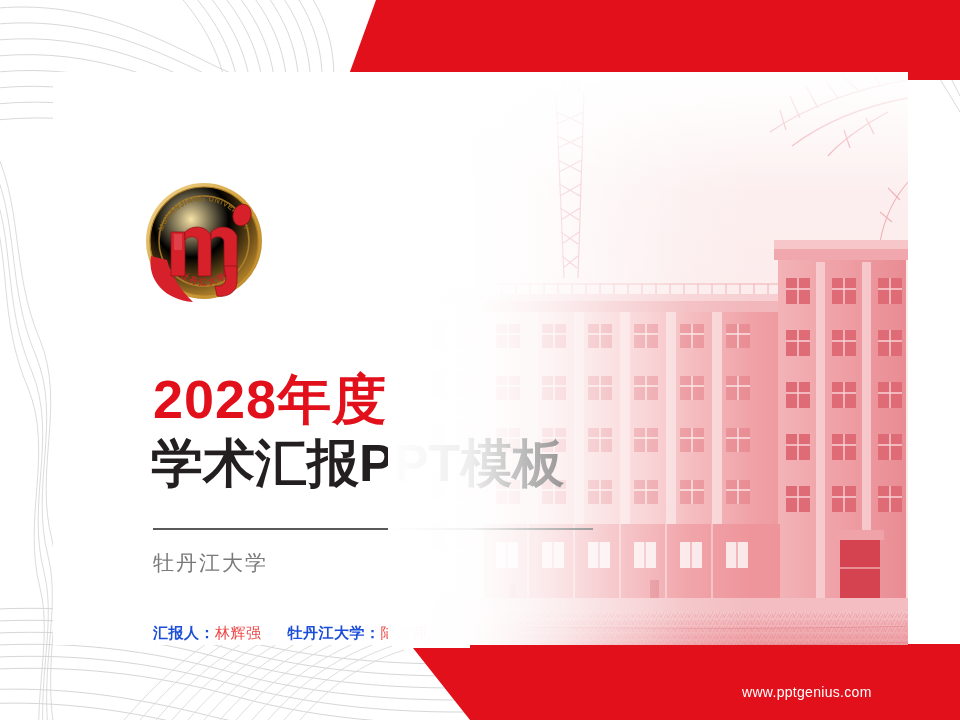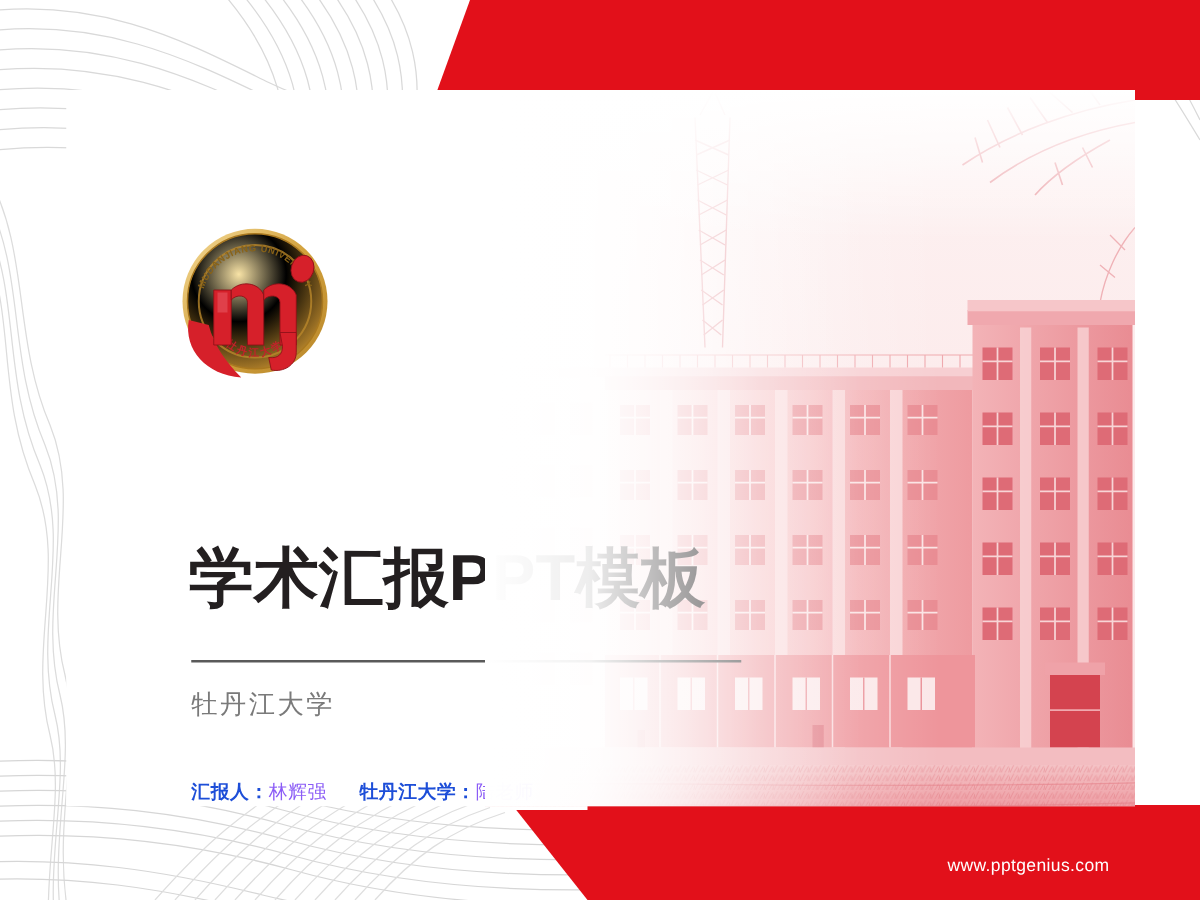--- a/index.html
+++ b/index.html
@@ -68,29 +68,29 @@
   .subtitle {
     position:absolute; left:100px; top:477px;
     font-size:21px; color:#7a7a7a; letter-spacing:2px; white-space:nowrap;
   }
   .credits {
     position:absolute; left:100px; top:552px;
     font-size:15px; color:#4a4a4a; white-space:nowrap;
     letter-spacing:0.5px;
   }
   .credits .lbl { font-weight:bold; color:#1d4ed8; }
-  .credits .val { color:#8b5cf6; }
+  .credits .val { color:#ef4444; }
   .credits .gap { display:inline-block; width:26px; }
 
   
   .logo { position:absolute; left:88px; top:106px; width:126px; height:126px; }
 
   
   .footer-url {
-    position:absolute; left:758px; top:684px;
+    position:absolute; left:742px; top:684px;
     font-size:14px; color:#ffffff; letter-spacing:0.3px; white-space:nowrap;
   }
 </style>
 </head>
 <body>
 
 <div id="stage">
 
   <svg class="contour-bg" viewBox="0 0 960 720" preserveAspectRatio="none" aria-hidden="true">
     <defs>
@@ -433,20 +433,21 @@
         <path d="M70,54 C78,46 92,48 96,58 L96,98 L83,98 L83,64 C83,58 74,57 70,62 Z"></path>
 
         <path d="M83,88 L96,88 L96,104 C96,114 86,120 76,118 L74,108 C82,109 85,105 85,99 Z"></path>
 
         <ellipse cx="101" cy="37" rx="9" ry="11" transform="rotate(18 101 37)"></ellipse>
       </g>
 
       <path d="M33,56 L41,56 L41,72 L33,72 Z" fill="#E9606A" opacity="0.5"></path>
     </svg>
 
+    <div class="title-year">2028年度</div>
     <div class="title-main">学术汇报PPT模板</div>
     <div class="divider"></div>
     <div class="subtitle">牡丹江大学</div>
 
     <div class="credits">
       <span class="lbl">汇报人：</span><span class="val">林辉强</span><span class="gap"></span><span class="lbl">牡丹江大学：</span><span class="val">陆老师</span>
     </div>
   </div>
 
   <div class="footer-url">www.pptgenius.com</div>

